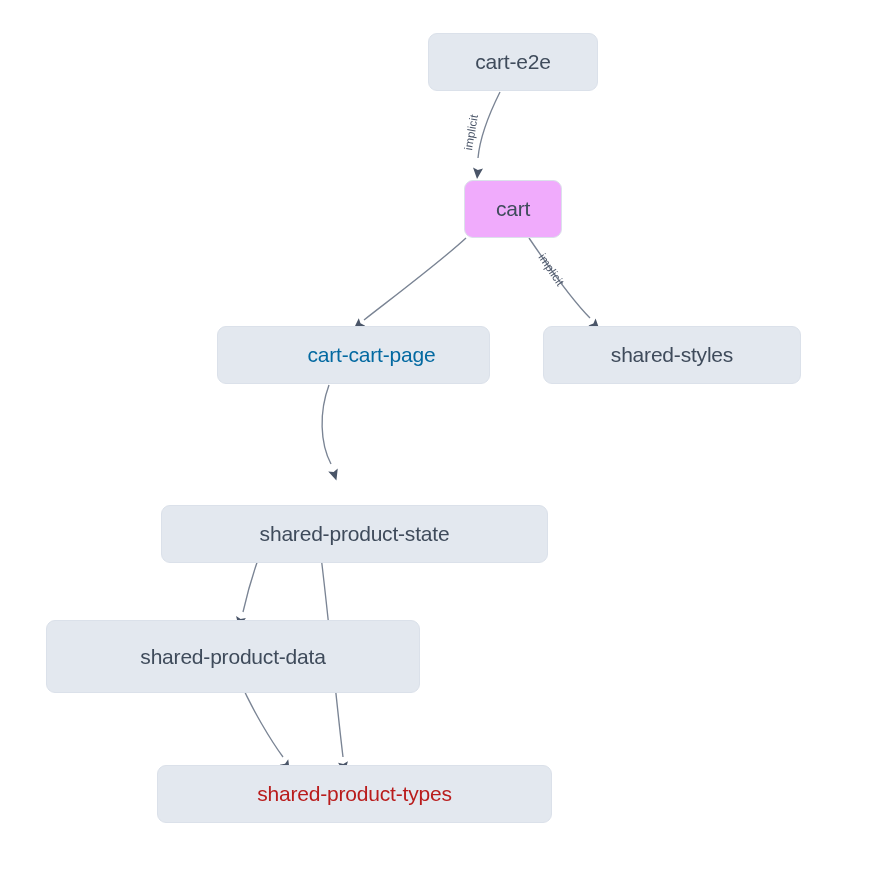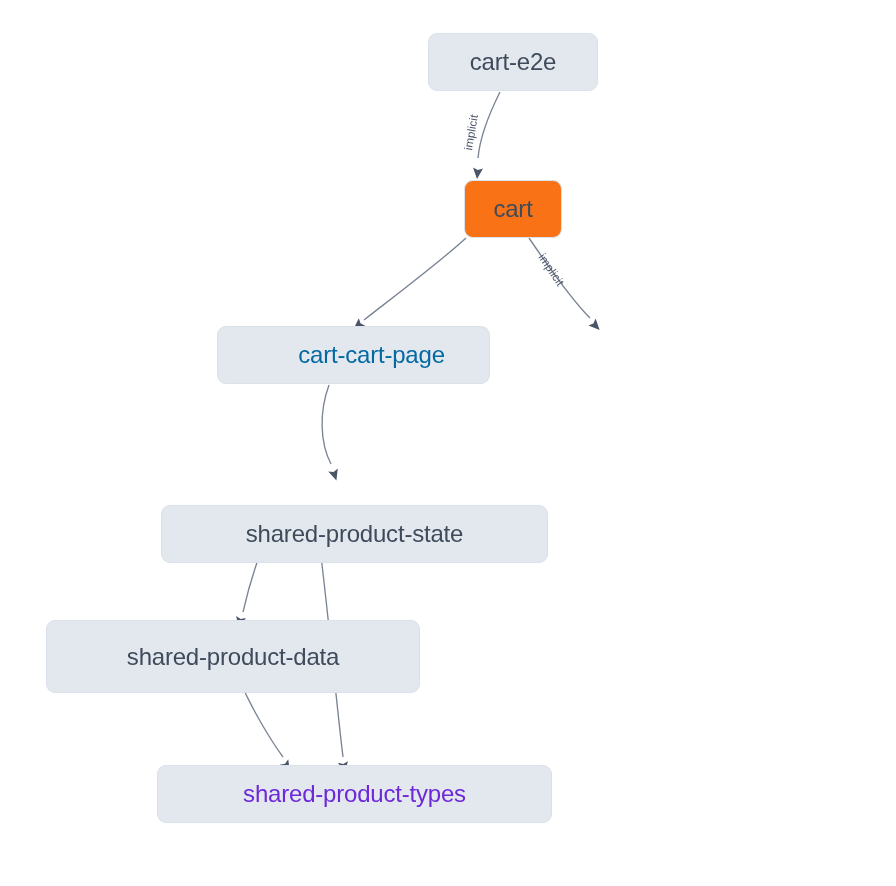--- a/index.html
+++ b/index.html
@@ -29,21 +29,21 @@
   .graph-node {
     position: absolute;
     box-sizing: border-box;
     background: #e3e8ef;
     border: 1px solid #dbe1ea;
     border-radius: 9px;
     display: flex;
     align-items: center;
     justify-content: center;
     color: #3f4b5b;
-    font-size: 24px;
+    font-size: 21px;
     font-weight: 400;
     letter-spacing: -0.2px;
     white-space: nowrap;
     z-index: 3;
   }
   .edge-path {
     fill: none;
     stroke: #7a8494;
     stroke-width: 1.35;
   }
@@ -99,24 +99,25 @@
 
     <g>
       <path class="edge-path" d="M 239,679 C 252,710 272,742 283,757" stroke="#7a8494"></path>
       <polygon class="edge-arrow" points="0,-5 11,0 0,5 2,0" transform="translate(284,762) rotate(58)" fill="#4a5568"></polygon>
     </g>
 
   </svg>
 
   <div class="graph-node" id="node-cart-e2e" style="left: 428px; top: 33px; width: 170px; height: 58px; background: rgb(227, 232, 239); color: rgb(63, 75, 91);">cart-e2e</div>
 
-  <div class="graph-node" id="node-cart" style="left: 464px; top: 180px; width: 98px; height: 58px; background: #f97316; color: rgb(63, 75, 91);">cart</div>
+  <div class="graph-node" id="node-cart" style="left: 464px; top: 180px; width: 98px; height: 58px; background: #f0abfc; color: rgb(63, 75, 91);">cart</div>
 
   <div class="graph-node" id="node-cart-cart-page" style="left: 217px; top: 326px; width: 273px; height: 58px; background: rgb(227, 232, 239); color: #0369a1; padding-left: 36px;">cart-cart-page</div>
 
+  <div class="graph-node" id="node-shared-styles" style="left: 543px; top: 326px; width: 258px; height: 58px; background: rgb(227, 232, 239); color: rgb(63, 75, 91);">shared-styles</div>
 
   <div class="graph-node" id="node-shared-product-state" style="left: 161px; top: 473px; width: 387px; height: 58px; background: rgb(227, 232, 239); color: rgb(63, 75, 91); margin-top: 32px;">shared-product-state</div>
 
   <div class="graph-node" id="node-shared-product-data" style="left: 46px; top: 620px; width: 374px; height: 73px; background: rgb(227, 232, 239); color: rgb(63, 75, 91);">shared-product-data</div>
 
-  <div class="graph-node" id="node-shared-product-types" style="left: 157px; top: 765px; width: 395px; height: 58px; background: rgb(227, 232, 239); color: #6d28d9;">shared-product-types</div>
+  <div class="graph-node" id="node-shared-product-types" style="left: 157px; top: 765px; width: 395px; height: 58px; background: rgb(227, 232, 239); color: #b91c1c;">shared-product-types</div>
 
 </div>
 
 </body></html>

